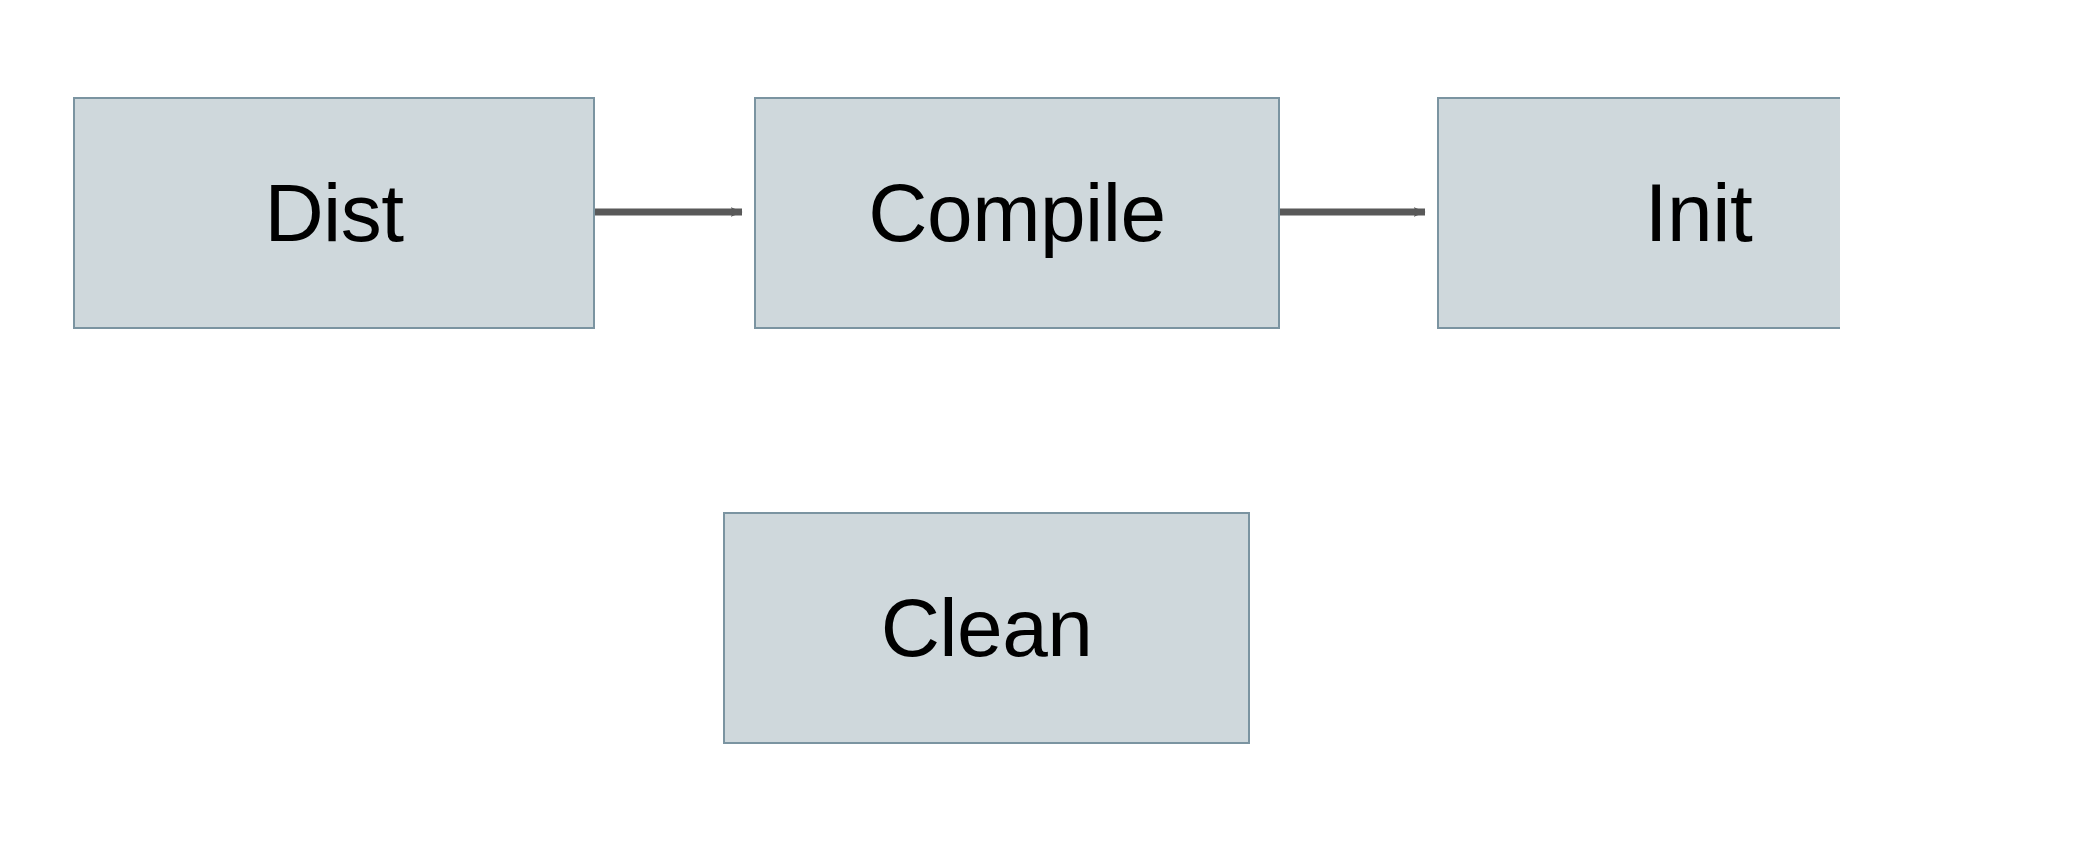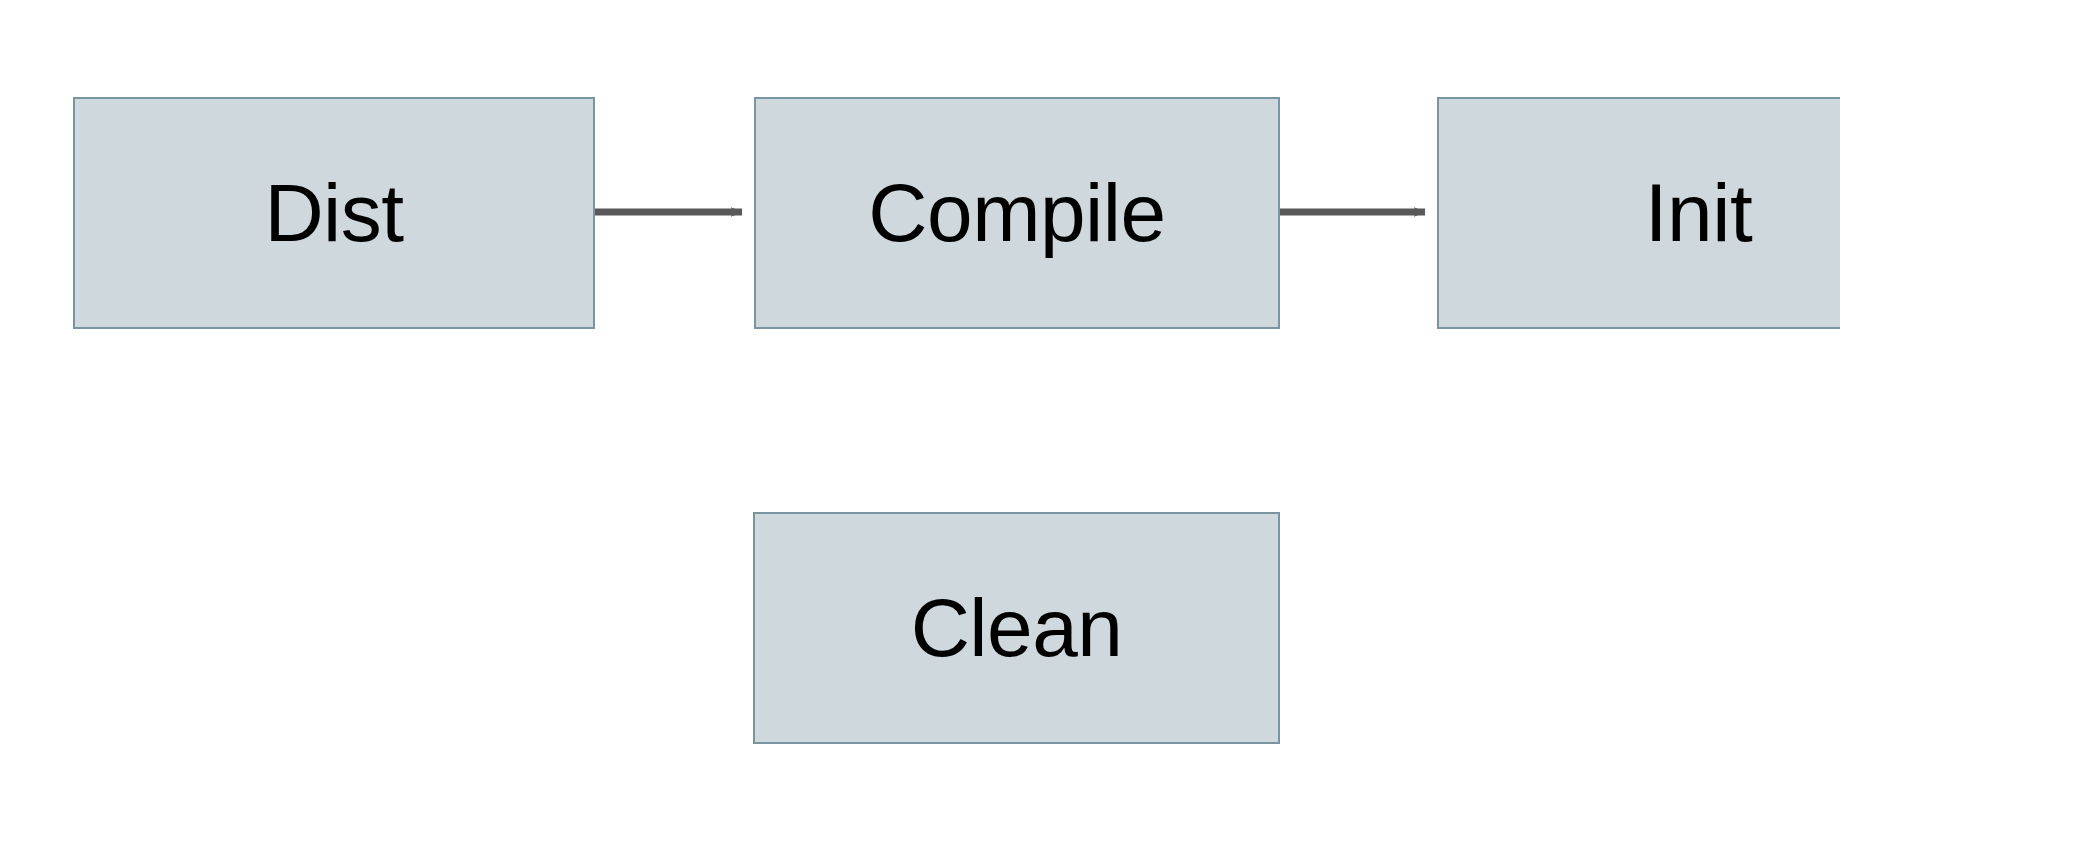--- a/index.html
+++ b/index.html
@@ -41,21 +41,21 @@
     left: 0;
     top: 0;
     width: 2078px;
     height: 848px;
     pointer-events: none;
   }
   
   #node-dist    { left: 73px;   top: 97px;  width: 522px; height: 232px; }
   #node-compile { left: 754px;  top: 97px;  width: 526px; height: 232px; }
   #node-init    { left: 1437px; top: 97px;  width: 523px; height: 232px; }
-  #node-clean   { left: 753px;  top: 512px; width: 527px; height: 232px; }
+  #node-clean   { left: 723px;  top: 512px; width: 527px; height: 232px; }
 </style>
 </head>
 <body>
 
 <div id="canvas">
 
   <svg class="edge-layer" viewBox="0 0 2078 848" width="2078" height="848" xmlns="http://www.w3.org/2000/svg">
     <defs>
       <marker id="classic-arrow" viewBox="0 0 12 10" refX="11.4" refY="5" markerWidth="12" markerHeight="10" orient="auto-start-reverse" markerUnits="userSpaceOnUse">
         <path d="M 0 0 L 12 5 L 0 10 L 3.1 5 Z" fill="#595959"></path>

